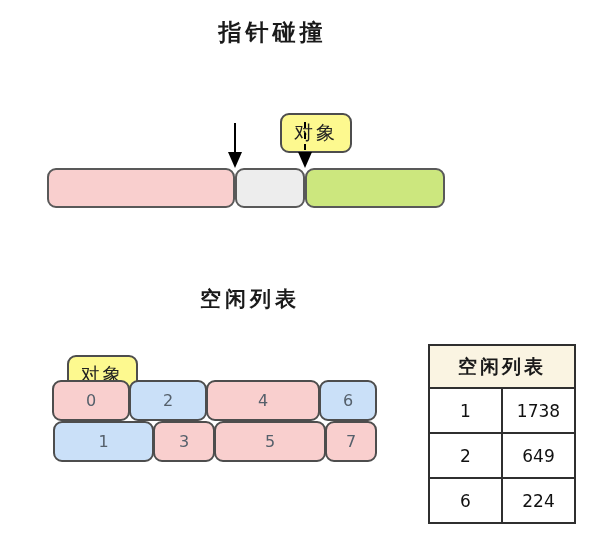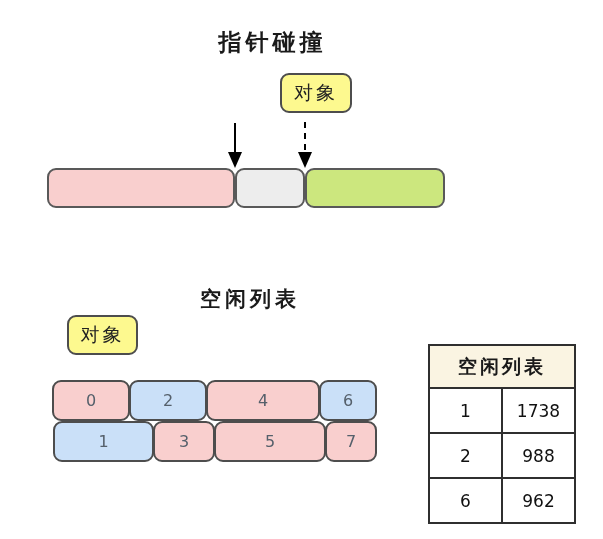--- a/index.html
+++ b/index.html
@@ -12,34 +12,35 @@
     overflow: hidden;
     font-family: "Liberation Serif", serif;
   }
   .title {
     position: absolute;
     text-align: center;
     font-weight: bold;
     color: #1a1a1a;
     letter-spacing: 4px;
   }
-  .t1 { left: 150px; top: 27px; width: 245px; font-size: 23px; text-align: center; }
+  .t1 { left: 150px; top: 17px; width: 245px; font-size: 23px; text-align: center; }
   .t2 { left: 128px; top: 285px; width: 244px; font-size: 21px; }
 
   .objbox {
     position: absolute;
     background: #fdf98f;
     border: 2px solid #4d4d4d;
     border-radius: 9px;
     display: flex;
     align-items: center;
     justify-content: center;
     font-size: 19px;
     color: #222;
     letter-spacing: 3px;
+    margin-top: 40px;
   }
   .obj1 { left: 280px; top: 73px; width: 72px; height: 40px; }
   .obj2 { left: 67px;  top: 315px; width: 71px; height: 40px; }
 
   .arrows {
     position: absolute;
     left: 0; top: 0;
     pointer-events: none;
   }
 
@@ -152,22 +153,22 @@
     <tbody>
         <tr>
       <th colspan="2">空闲列表</th>
     </tr>
     <tr>
       <td class="col-idx">1</td>
       <td>1738</td>
     </tr>
     <tr>
       <td class="col-idx">2</td>
-      <td>988</td>
+      <td>649</td>
     </tr>
     <tr>
       <td class="col-idx">6</td>
-      <td>962</td>
+      <td>224</td>
     </tr>
   </tbody>
     </table>
 
 </div>
 
 </body></html>

